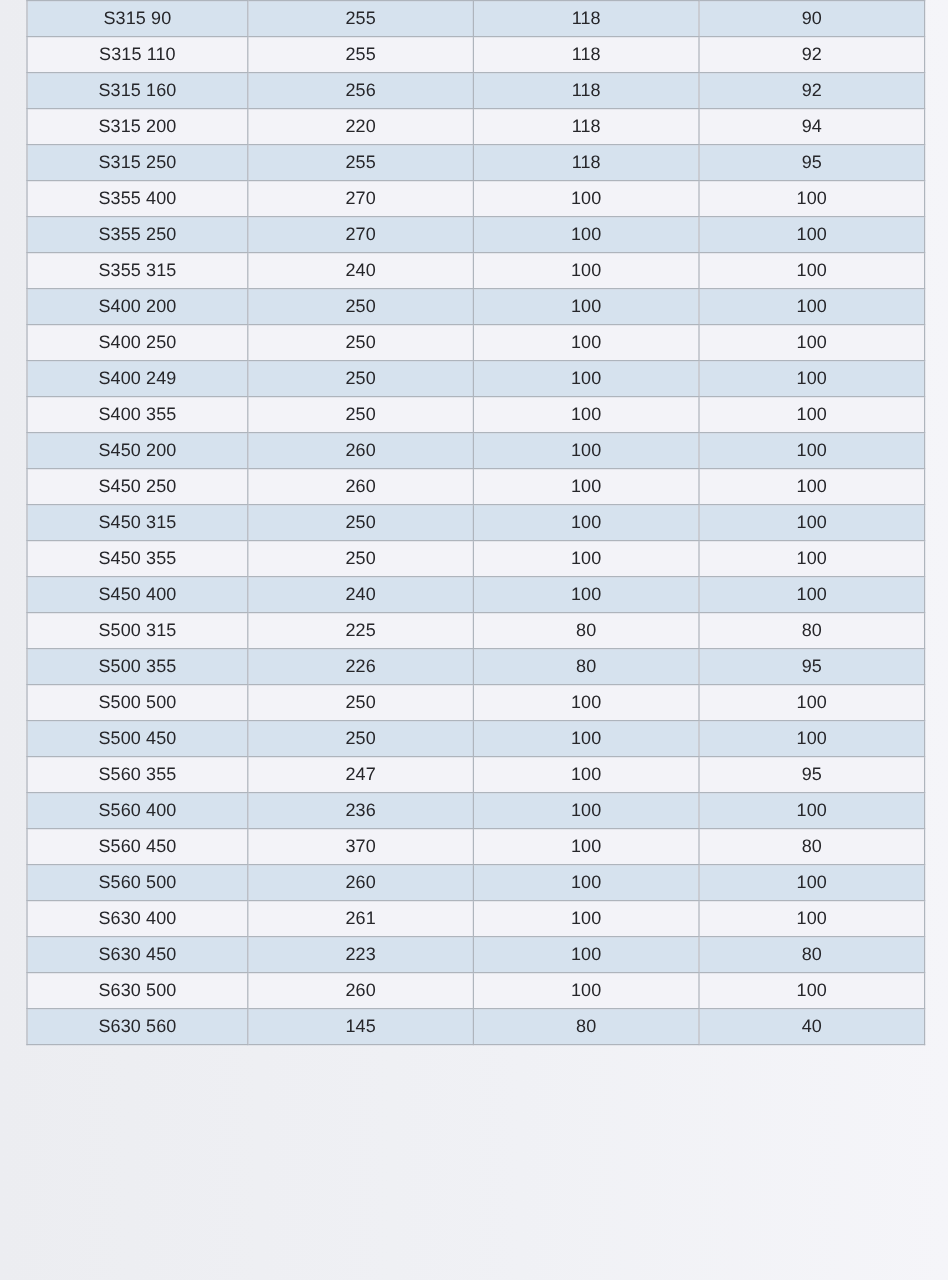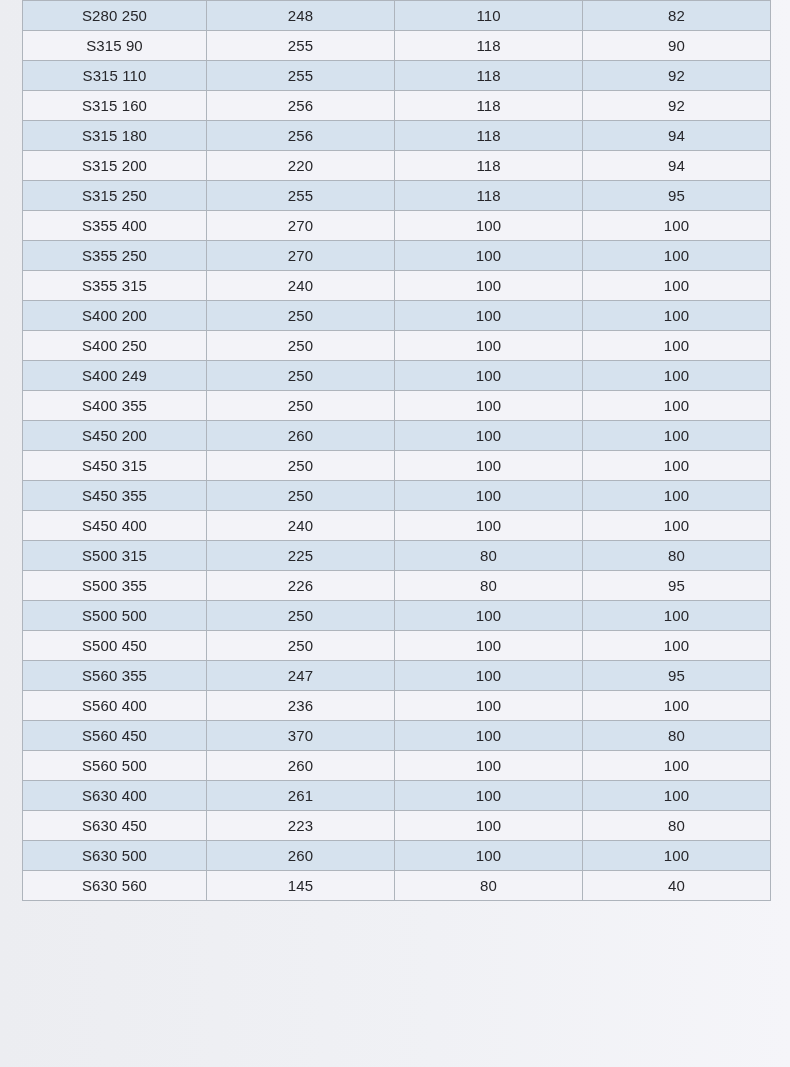--- a/index.html
+++ b/index.html
@@ -55,50 +55,38 @@
 <div class="table-wrap">
   <table class="spec-table">
     <colgroup>
       <col class="c-model">
       <col class="c-val">
       <col class="c-val">
       <col class="c-val">
     </colgroup>
     <tbody>
         <tr>
-          <td>S280 250</td>
-          <td>248</td>
-          <td>110</td>
-          <td>82</td>
-        </tr>
-        <tr>
           <td>S315 90</td>
           <td>255</td>
           <td>118</td>
           <td>90</td>
         </tr>
         <tr>
           <td>S315 110</td>
           <td>255</td>
           <td>118</td>
           <td>92</td>
         </tr>
         <tr>
           <td>S315 160</td>
           <td>256</td>
           <td>118</td>
           <td>92</td>
         </tr>
         <tr>
-          <td>S315 180</td>
-          <td>256</td>
-          <td>118</td>
-          <td>94</td>
-        </tr>
-        <tr>
           <td>S315 200</td>
           <td>220</td>
           <td>118</td>
           <td>94</td>
         </tr>
         <tr>
           <td>S315 250</td>
           <td>255</td>
           <td>118</td>
           <td>95</td>
@@ -140,20 +128,26 @@
           <td>100</td>
         </tr>
         <tr>
           <td>S400 355</td>
           <td>250</td>
           <td>100</td>
           <td>100</td>
         </tr>
         <tr>
           <td>S450 200</td>
+          <td>260</td>
+          <td>100</td>
+          <td>100</td>
+        </tr>
+        <tr>
+          <td>S450 250</td>
           <td>260</td>
           <td>100</td>
           <td>100</td>
         </tr>
         <tr>
           <td>S450 315</td>
           <td>250</td>
           <td>100</td>
           <td>100</td>
         </tr>

